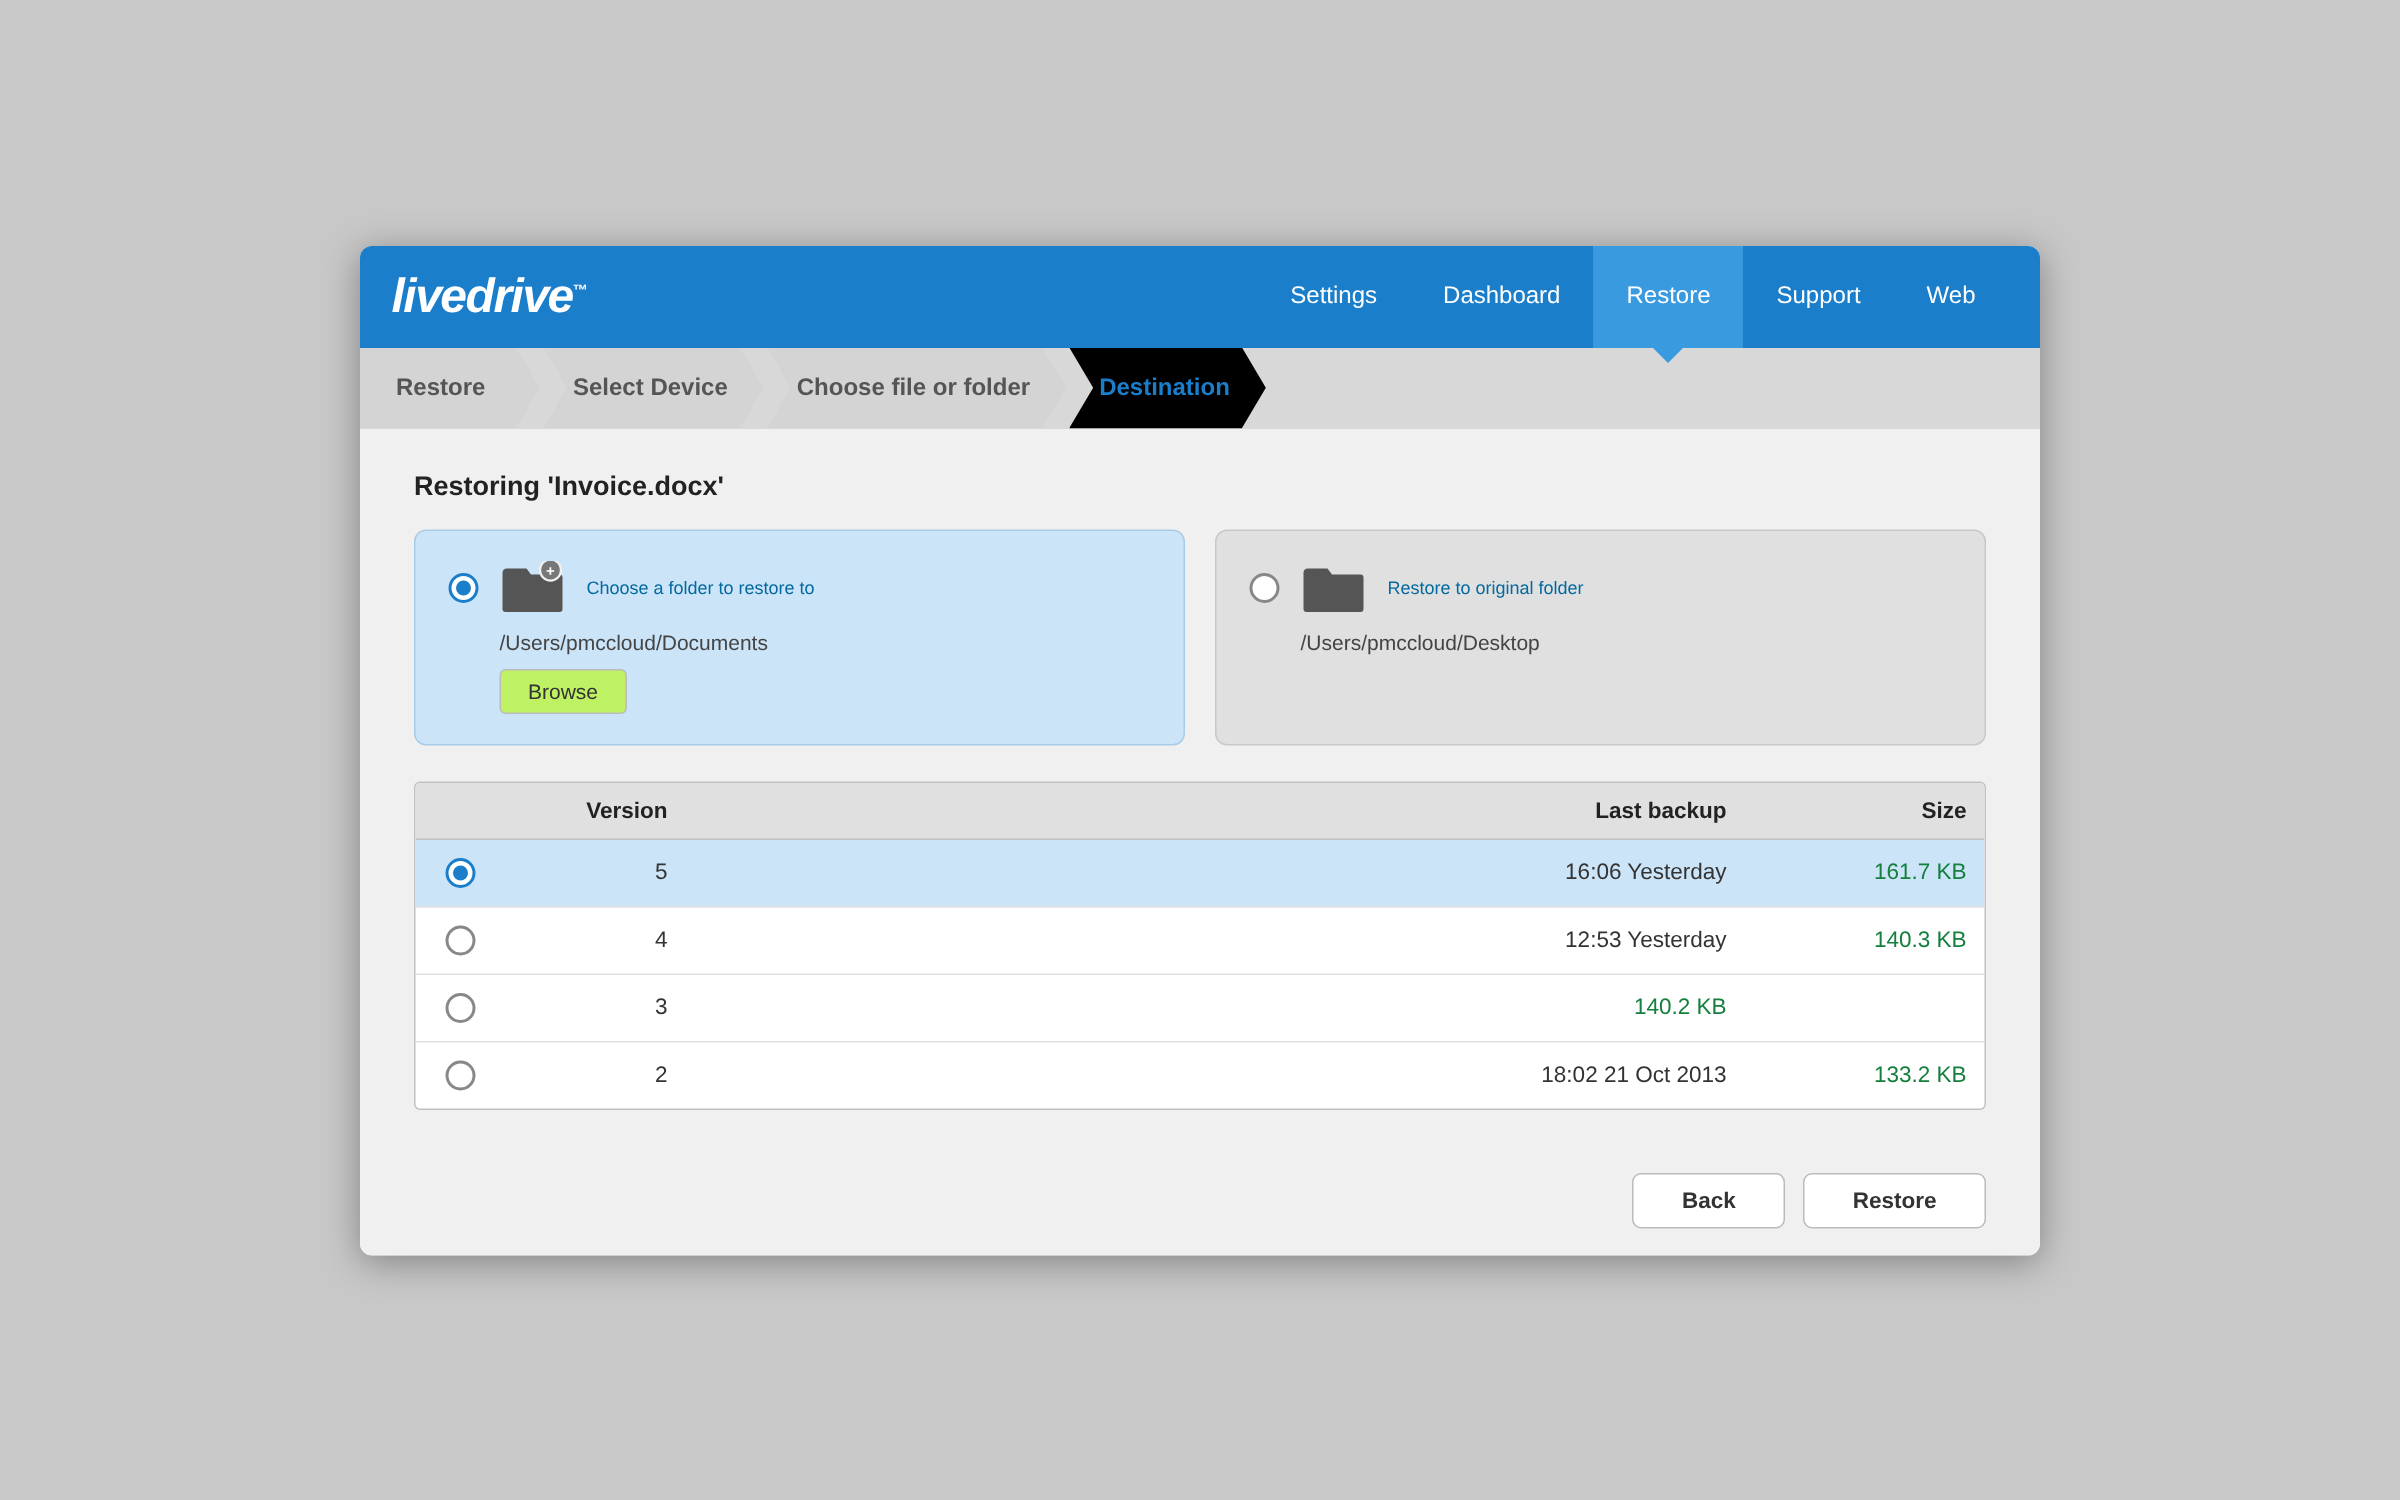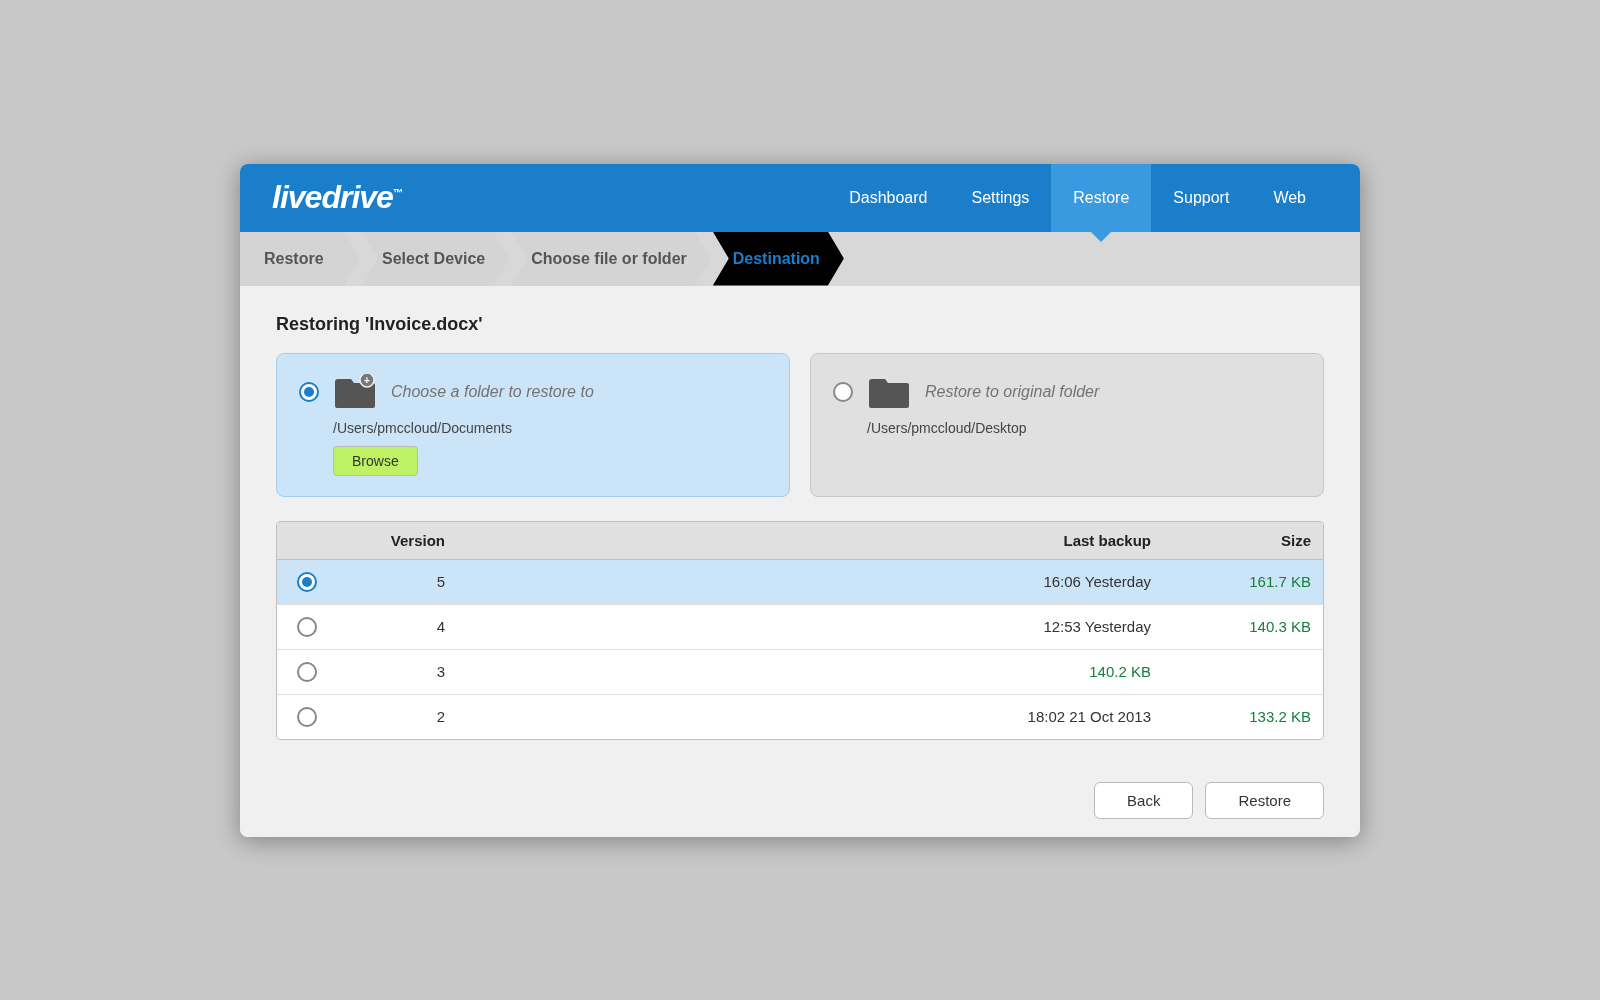--- a/index.html
+++ b/index.html
@@ -17,21 +17,21 @@
       background: #f0f0f0;
       border-radius: 8px;
       overflow: hidden;
       box-shadow: 0 4px 24px rgba(0,0,0,0.35);
     }
     
     .header {
       background: #1a7ecb;
       display: flex;
       align-items: center;
-      padding: 0 32px;
+      padding: 0 21px;
       height: 68px;
     }
     .logo {
       font-style: italic;
       font-weight: 700;
       font-size: 32px;
       color: white;
       letter-spacing: -1px;
       flex: 1;
     }
@@ -173,24 +173,23 @@
       width: 44px;
       height: 36px;
       position: relative;
       flex-shrink: 0;
     }
     .folder-icon svg {
       width: 44px;
       height: 36px;
     }
     .panel-label {
-      font-size: 16px;
+      font-size: 12px;
       font-weight: 500;
-      color: #737373;
-      font-style: italic;
+      color: #0369a1;
     }
     .panel-path {
       font-size: 14px;
       color: #444;
       padding-left: 34px;
     }
     .browse-btn {
       margin-left: 34px;
       padding: 6px 18px;
       font-size: 14px;
@@ -255,43 +254,43 @@
     .footer {
       display: flex;
       justify-content: flex-end;
       gap: 12px;
       padding: 18px 36px;
       background: #f0f0f0;
     }
     .footer-btn {
       padding: 9px 32px;
       font-size: 15px;
-      font-weight: 400;
+      font-weight: 700;
       background: white;
       border: 1px solid #bbb;
       border-radius: 6px;
       cursor: pointer;
       color: #333;
     }
     .footer-btn.primary {
       background: white;
     }
   </style>
 </head>
 <body>
 
 <div class="window">
 
   <div class="header">
     <div class="logo">
       <span>livedrive</span><sup>™</sup>
     </div>
     <nav class="nav-items">
+      <div class="nav-item">Settings</div>
       <div class="nav-item">Dashboard</div>
-      <div class="nav-item">Settings</div>
       <div class="nav-item active">Restore</div>
       <div class="nav-item">Support</div>
       <div class="nav-item">Web</div>
     </nav>
   </div>
 
   <div class="breadcrumb-bar">
     <div class="breadcrumb-item inactive">Restore</div>
     <div class="breadcrumb-item inactive">Select Device</div>
     <div class="breadcrumb-item inactive">Choose file or folder</div>

